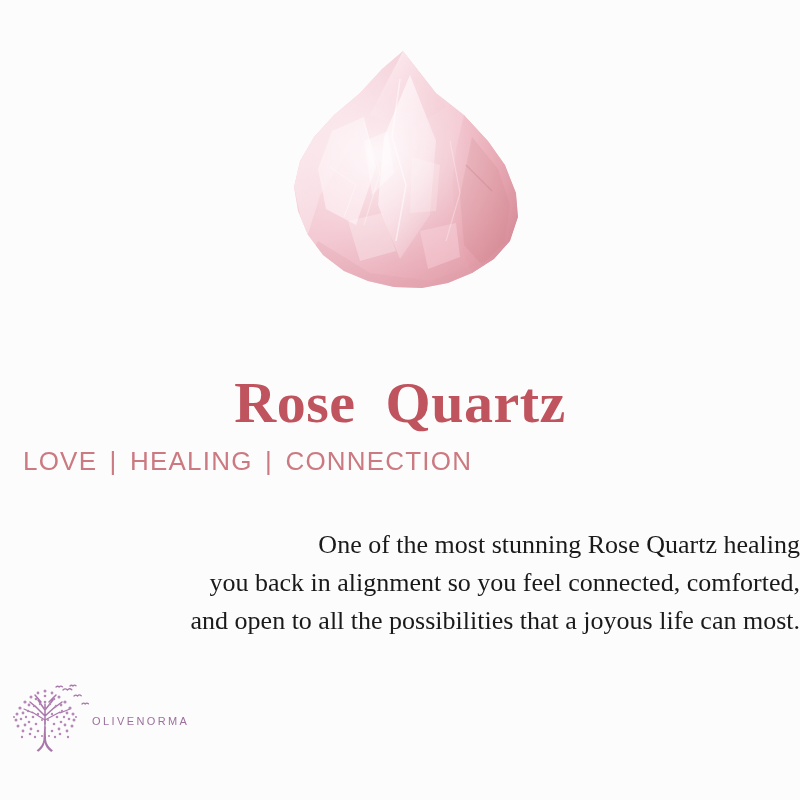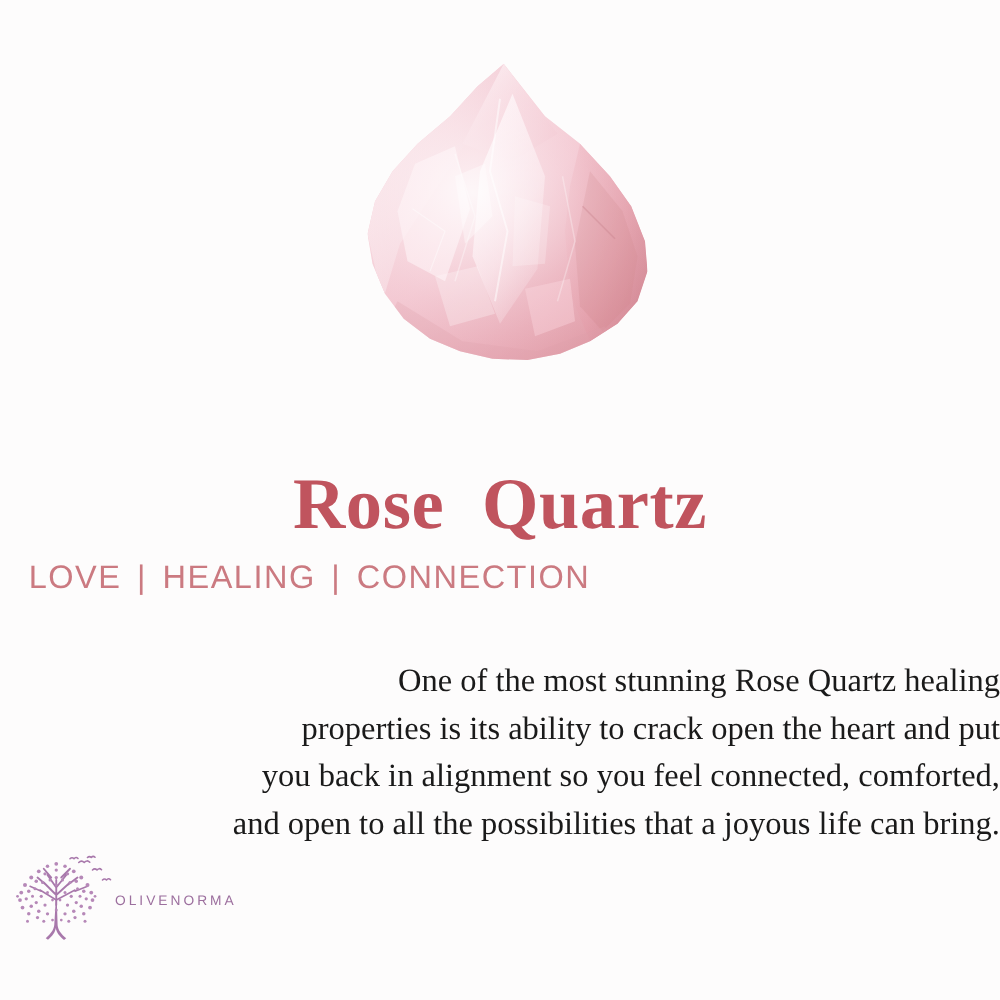--- a/index.html
+++ b/index.html
@@ -213,23 +213,22 @@
   <div class="subtitle">
     <span>LOVE</span>
     <span class="sep">|</span>
     <span>HEALING</span>
     <span class="sep">|</span>
     <span>CONNECTION</span>
   </div>
 
   <p class="body-text">
     <span class="ln">One of the most stunning Rose Quartz healing</span>
-    <span class="ln">properties is its ability to crack open the heart and put</span>
     <span class="ln">you back in alignment so you feel connected, comforted,</span>
-    <span class="ln">and open to all the possibilities that a joyous life can bring.</span>
+    <span class="ln">and open to all the possibilities that a joyous life can most.</span>
   </p>
 
   <div class="logo">
     <svg class="logo-mark" viewBox="0 0 92 72" aria-hidden="true">
       <g fill="#a878ab">
 
         <path d="M44.6 36 L43.4 56 C43.0 60 40.6 63 36.6 66.5 L38.4 67.8 C42.2 64.6 44.0 62.0 44.6 58.4
                  C45.3 62.0 47.2 64.8 51.2 67.9 L53.0 66.6 C48.9 63.1 46.5 60.1 46.1 56.1 L45.4 36 Z"></path>
 
         <path d="M45 40 L45 20 M45 32 L35 22 M45 32 L56 22 M45 26 L38 16 M45 26 L53 16

